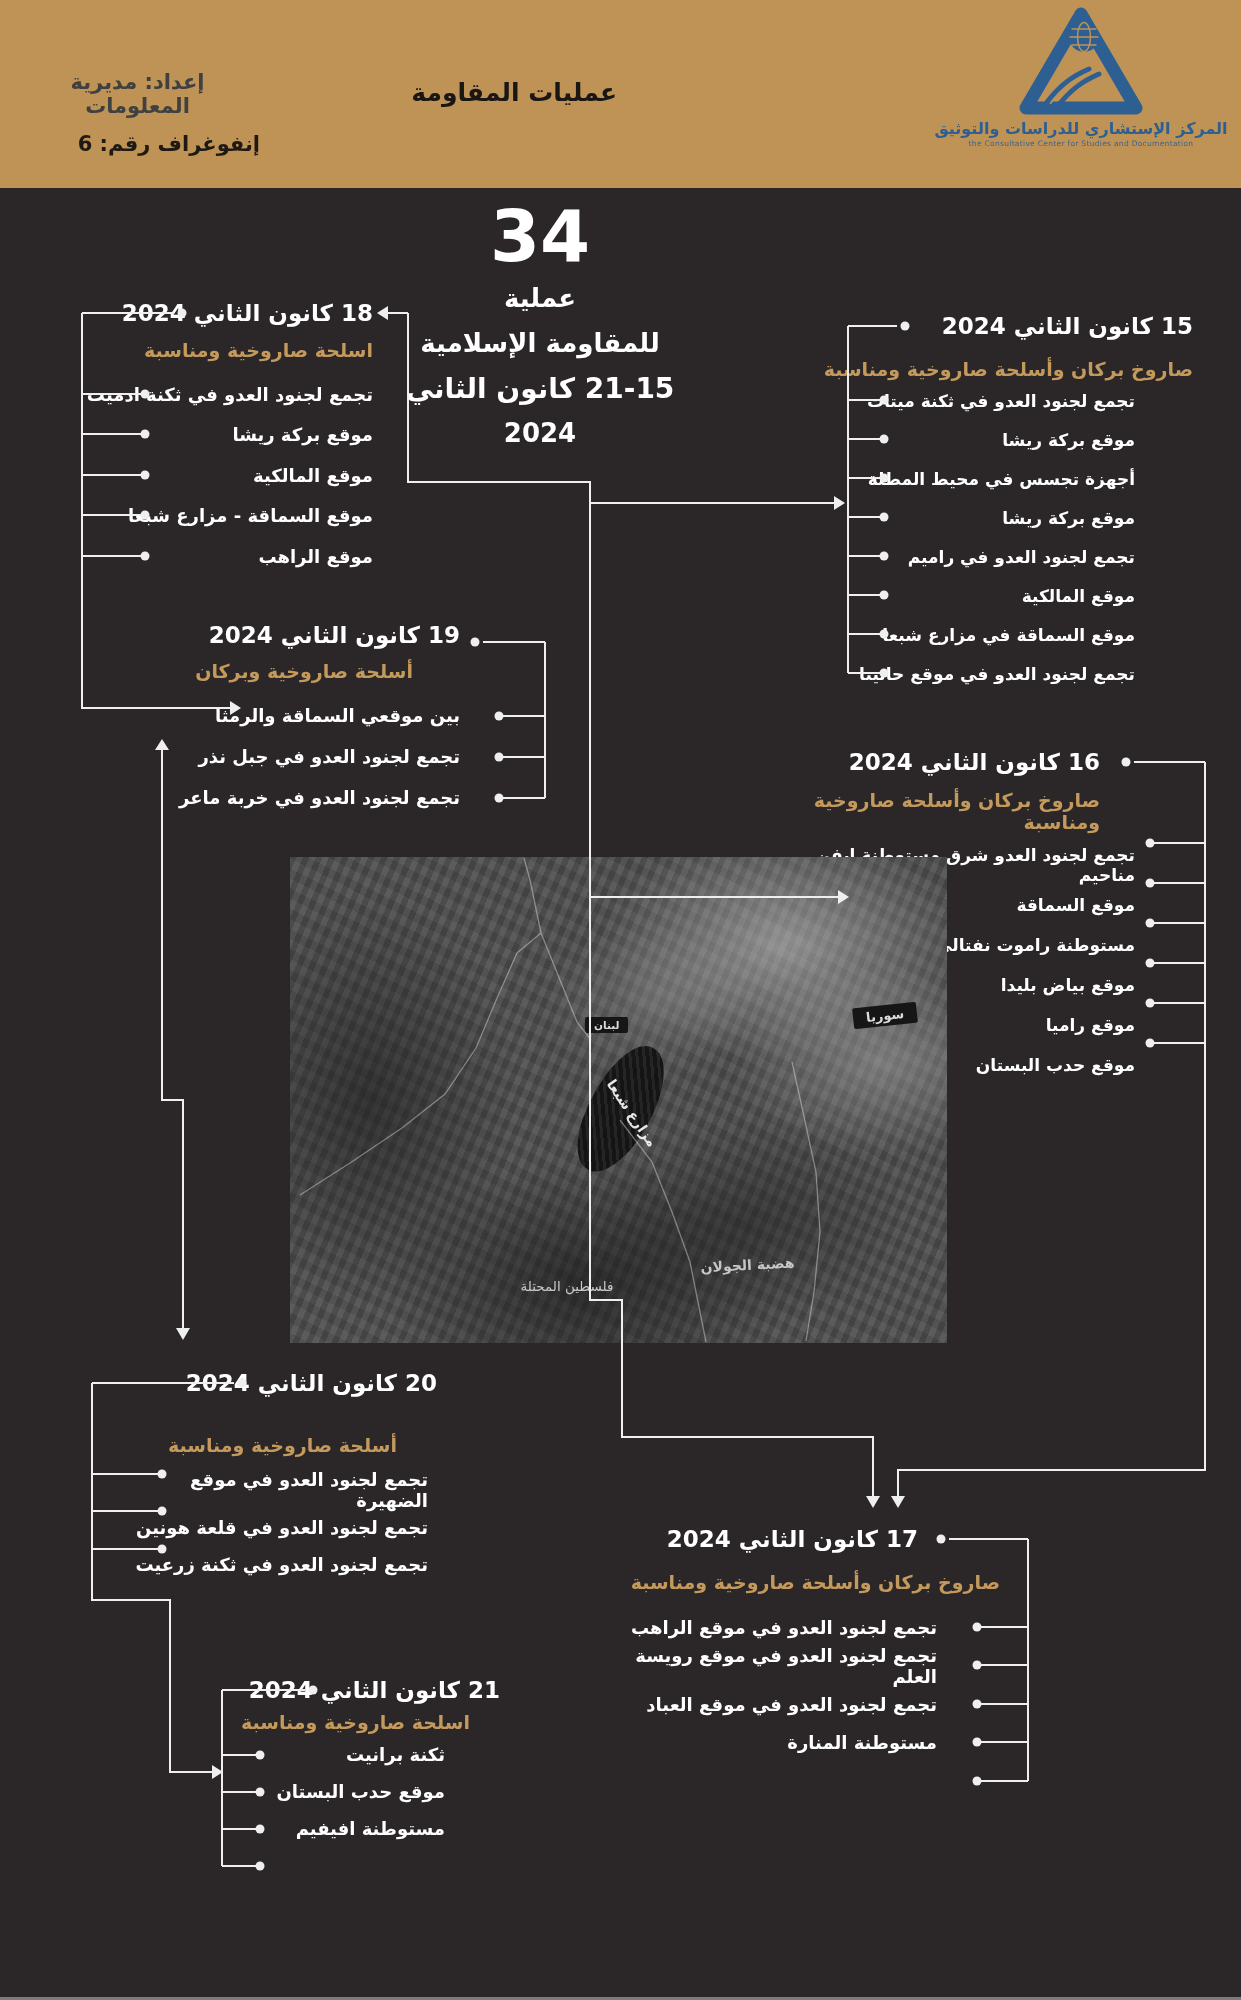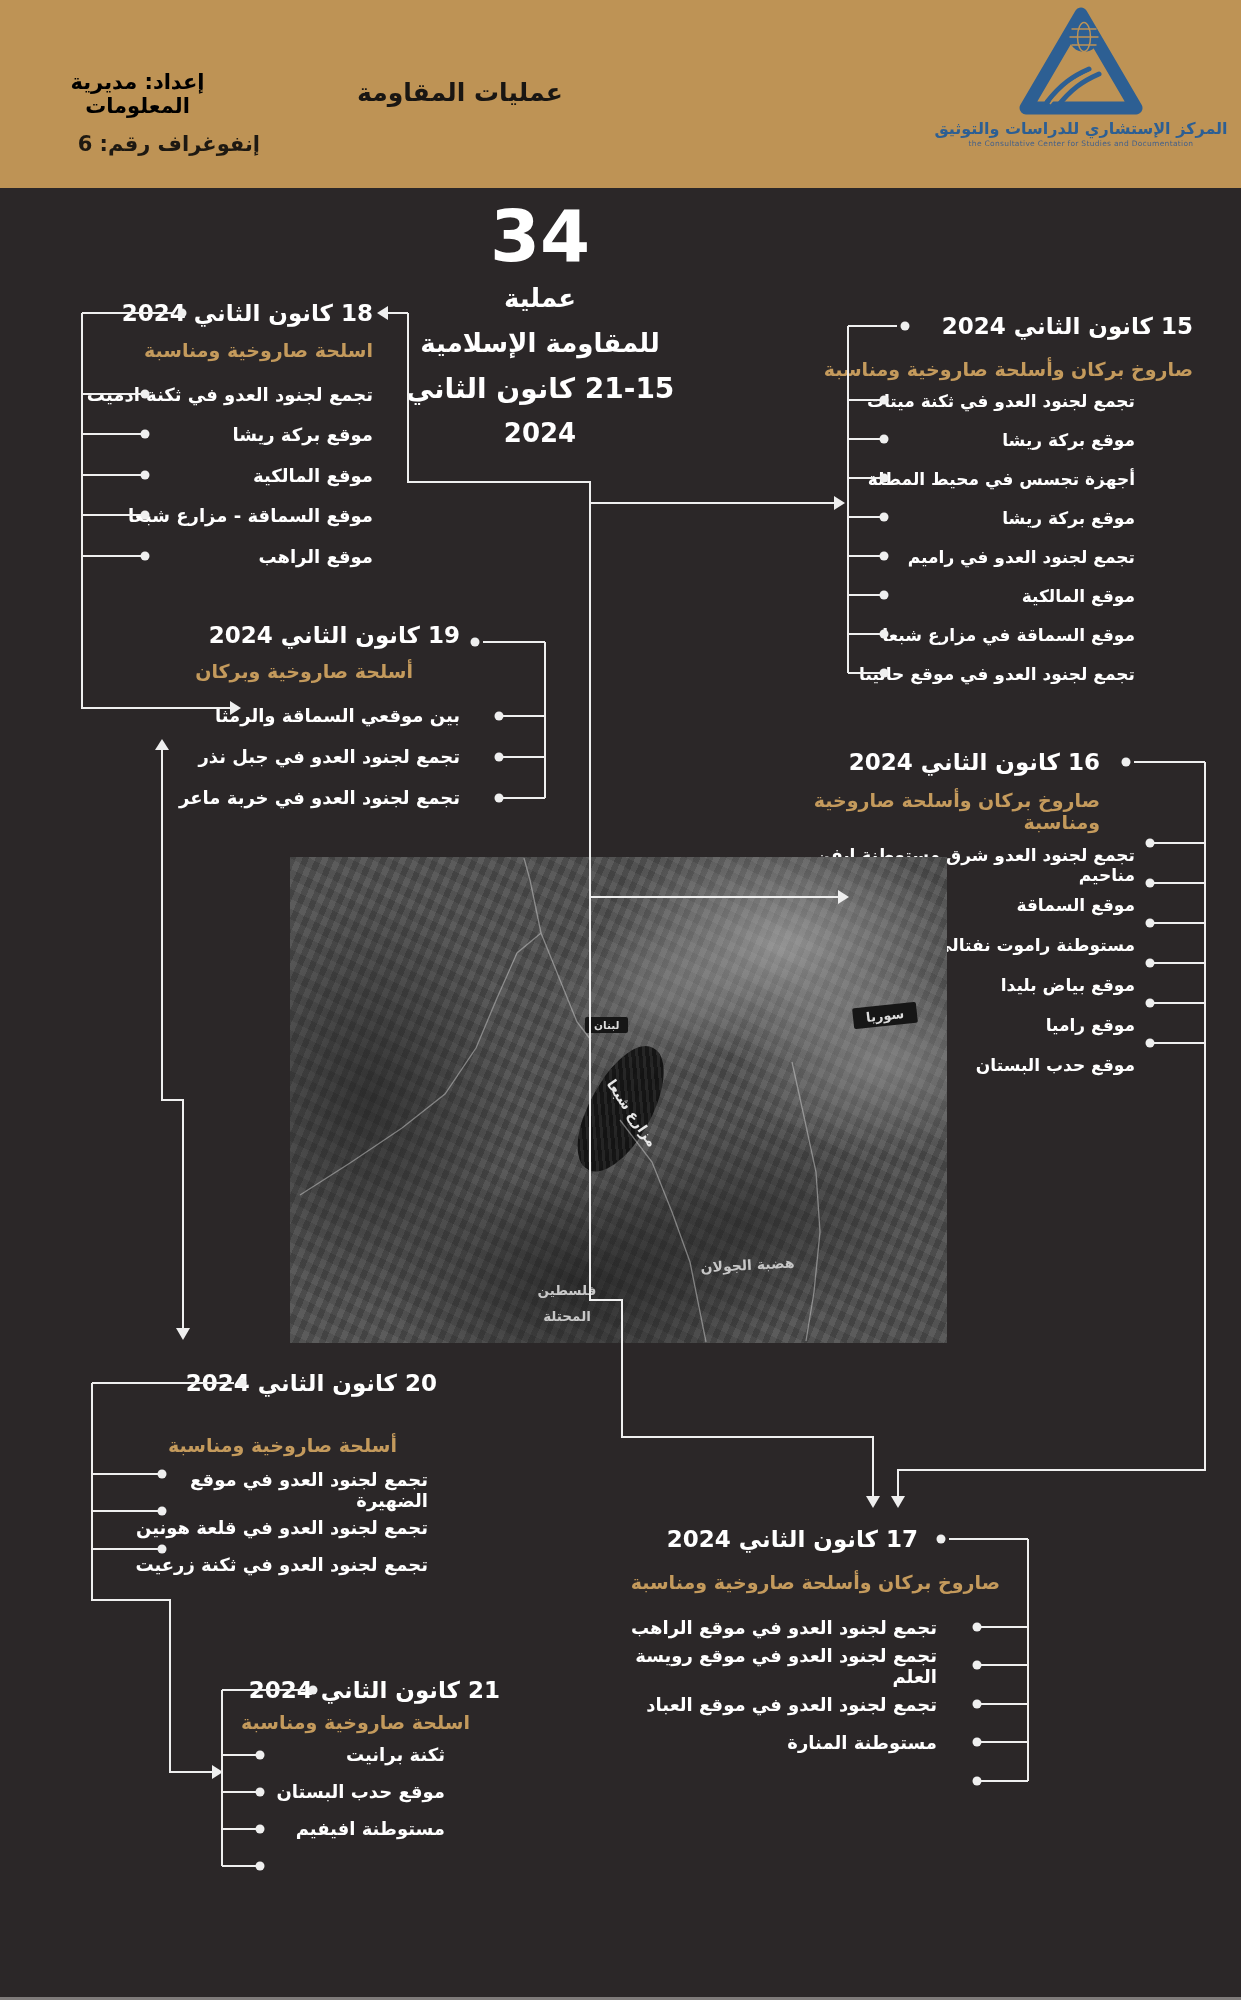--- a/index.html
+++ b/index.html
@@ -4,24 +4,24 @@
 <style>
   html,body{margin:0;padding:0;}
   body{
     width:1241px;height:2000px;position:relative;overflow:hidden;
     background:#2B2728;
     font-family:"DejaVu Sans","Liberation Sans",sans-serif;
   }
   
   #header{position:absolute;left:0;top:0;width:1241px;height:188px;background:#BE9355;}
   #prepared{position:absolute;left:15px;top:70px;width:245px;text-align:center;
-    font-size:21px;font-weight:bold;color:#000000;direction:rtl;}
+    font-size:21px;font-weight:bold;color:#404040;direction:rtl;}
   #info-no{position:absolute;left:15px;top:132px;width:245px;text-align:right;
     font-size:21px;font-weight:bold;color:#1E1912;direction:rtl;}
-  #h-title{position:absolute;left:357px;top:74px;width:260px;text-align:left;
+  #h-title{position:absolute;left:357px;top:74px;width:260px;text-align:right;
     font-size:25px;font-weight:bold;color:#191613;line-height:38px;direction:rtl;}
   #logo{position:absolute;left:930px;top:6px;width:302px;text-align:center;}
   #logo svg{display:block;margin:0 auto;}
   .logo-ar{font-size:16px;font-weight:bold;color:#2D5F93;margin-top:1px;direction:rtl;}
   .logo-en{font-size:7.5px;color:#44618A;margin-top:1px;letter-spacing:.3px;}
   
   #summary{position:absolute;left:340px;top:196px;width:400px;text-align:center;color:#fff;direction:rtl;}
   .sum-count{font-size:72px;font-weight:bold;line-height:80px;}
   .sum-l1,.sum-l2{font-size:26px;font-weight:bold;line-height:45px;}
   .sum-l3{font-size:28px;font-weight:bold;line-height:45px;}
@@ -81,21 +81,21 @@
     font-weight:bold;text-align:center;direction:rtl;}
   #lbl-lebanon{left:295px;top:160px;font-size:10.5px;padding:2px 9px;}
   #lbl-syria{left:563px;top:148px;font-size:13px;padding:3px 13px;transform:rotate(-6deg);}
   #shebaa-patch{position:absolute;left:300px;top:183px;width:62px;height:138px;
     background:rgba(12,12,12,.88);border-radius:46% 54% 48% 52%;transform:rotate(30deg);
     background-image:repeating-linear-gradient(55deg, rgba(255,255,255,.07) 0 3px, transparent 3px 7px);}
   #lbl-shebaa{position:absolute;left:282px;top:196px;width:120px;height:120px;
     display:flex;align-items:center;justify-content:center;transform:rotate(56deg);
     font-size:14px;font-weight:bold;color:#E8E8E8;direction:rtl;}
   #lbl-palestine{position:absolute;left:222px;top:420px;width:110px;text-align:center;
-    font-size:13.5px;font-weight:bold;color:#C8C8C8;direction:rtl;line-height:26px;}
+    font-size:13.5px;font-weight:normal;color:#C8C8C8;direction:rtl;line-height:19px;}
   #lbl-golan{position:absolute;left:385px;top:400px;width:145px;text-align:center;
     font-size:14px;font-weight:bold;color:#C6C6C6;direction:rtl;transform:rotate(-3deg);
     letter-spacing:1px;}
   
   #overlay{position:absolute;left:0;top:0;z-index:5;pointer-events:none;}
   #bottom-strip{position:absolute;left:0;bottom:0;width:1241px;height:3px;background:#8E8B88;opacity:.85;}
 </style>
 </head>
 <body>
 

